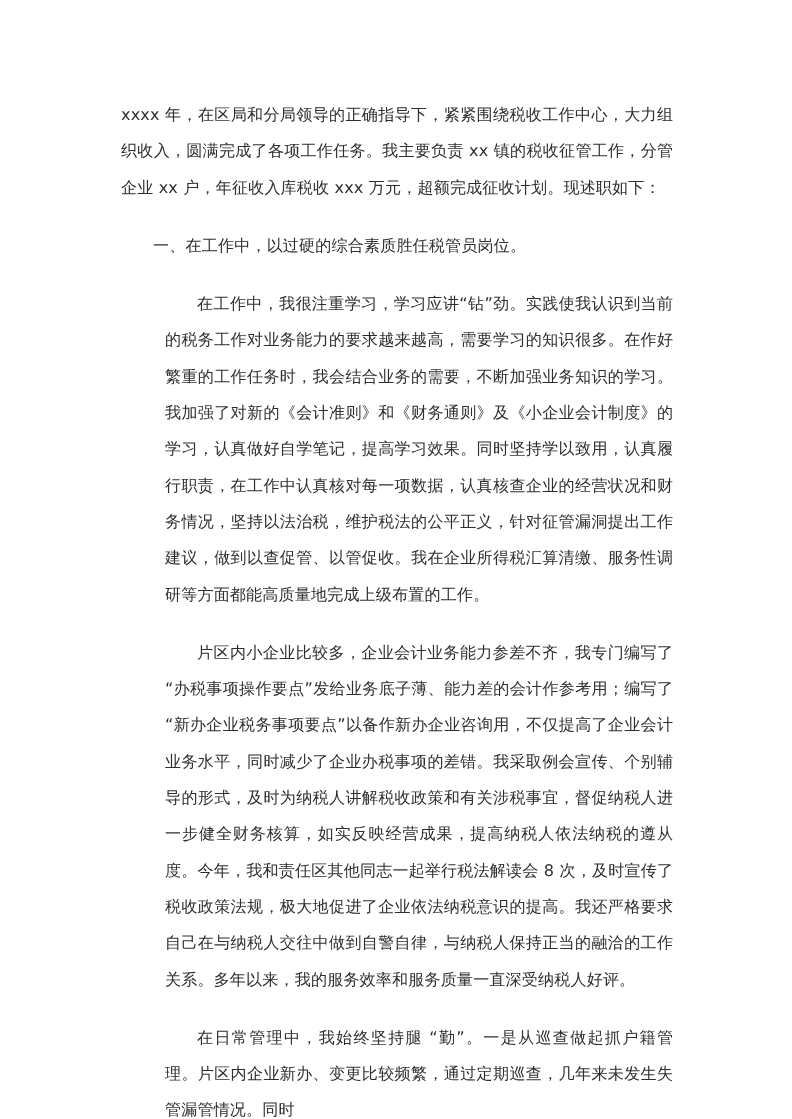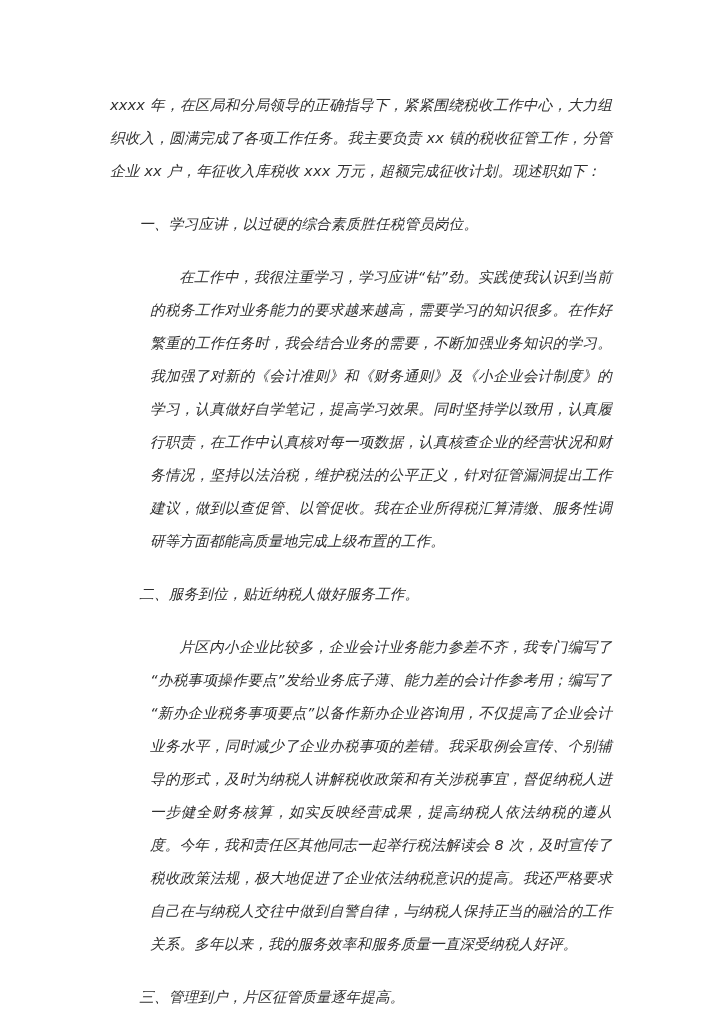--- a/index.html
+++ b/index.html
@@ -13,21 +13,20 @@
     height: 1017px;
     overflow: hidden;
     font-family: "DejaVu Sans", "Liberation Sans", sans-serif;
   }
   .page {
     position: relative;
     width: 720px;
     height: 1017px;
     background: #ffffff;
     box-sizing: border-box;
-    font-style: italic;
   }
   .doc-body {
     position: absolute;
     left: 110px;
     top: 88px;
     width: 502px;
   }
   p.para {
     margin: 0 0 0 0;
     padding: 0;
@@ -52,26 +51,24 @@
   }
 </style>
 </head>
 <body>
 
 <div class="page">
   <div class="doc-body">
 
     <p class="para">xxxx 年，在区局和分局领导的正确指导下，紧紧围绕税收工作中心，大力组织收入，圆满完成了各项工作任务。我主要负责 xx 镇的税收征管工作，分管企业 xx 户，年征收入库税收 xxx 万元，超额完成征收计划。现述职如下：</p>
 
-    <p class="para heading gap">一、学习应讲，以过硬的综合素质胜任税管员岗位。</p>
+    <p class="para heading gap">一、在工作中，以过硬的综合素质胜任税管员岗位。</p>
 
     <p class="para indent gap">在工作中，我很注重学习，学习应讲“钻”劲。实践使我认识到当前的税务工作对业务能力的要求越来越高，需要学习的知识很多。在作好繁重的工作任务时，我会结合业务的需要，不断加强业务知识的学习。我加强了对新的《会计准则》和《财务通则》及《小企业会计制度》的学习，认真做好自学笔记，提高学习效果。同时坚持学以致用，认真履行职责，在工作中认真核对每一项数据，认真核查企业的经营状况和财务情况，坚持以法治税，维护税法的公平正义，针对征管漏洞提出工作建议，做到以查促管、以管促收。我在企业所得税汇算清缴、服务性调研等方面都能高质量地完成上级布置的工作。</p>
 
-    <p class="para heading gap">二、服务到位，贴近纳税人做好服务工作。</p>
 
     <p class="para indent gap">片区内小企业比较多，企业会计业务能力参差不齐，我专门编写了“办税事项操作要点”发给业务底子薄、能力差的会计作参考用；编写了“新办企业税务事项要点”以备作新办企业咨询用，不仅提高了企业会计业务水平，同时减少了企业办税事项的差错。我采取例会宣传、个别辅导的形式，及时为纳税人讲解税收政策和有关涉税事宜，督促纳税人进一步健全财务核算，如实反映经营成果，提高纳税人依法纳税的遵从度。今年，我和责任区其他同志一起举行税法解读会 8 次，及时宣传了税收政策法规，极大地促进了企业依法纳税意识的提高。我还严格要求自己在与纳税人交往中做到自警自律，与纳税人保持正当的融洽的工作关系。多年以来，我的服务效率和服务质量一直深受纳税人好评。</p>
 
-    <p class="para heading gap">三、管理到户，片区征管质量逐年提高。</p>
 
     <p class="para indent gap">在日常管理中，我始终坚持腿 “勤”。一是从巡查做起抓户籍管理。片区内企业新办、变更比较频繁，通过定期巡查，几年来未发生失管漏管情况。同时</p>
 
   </div>
 </div>
 
 </body></html>

